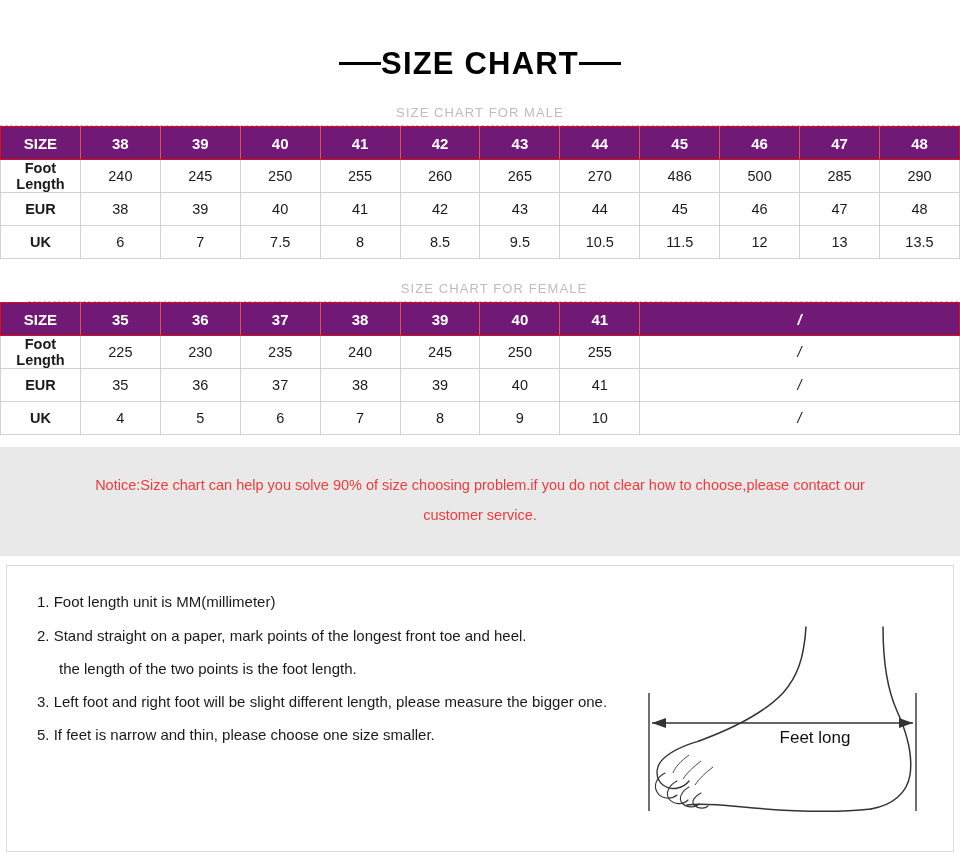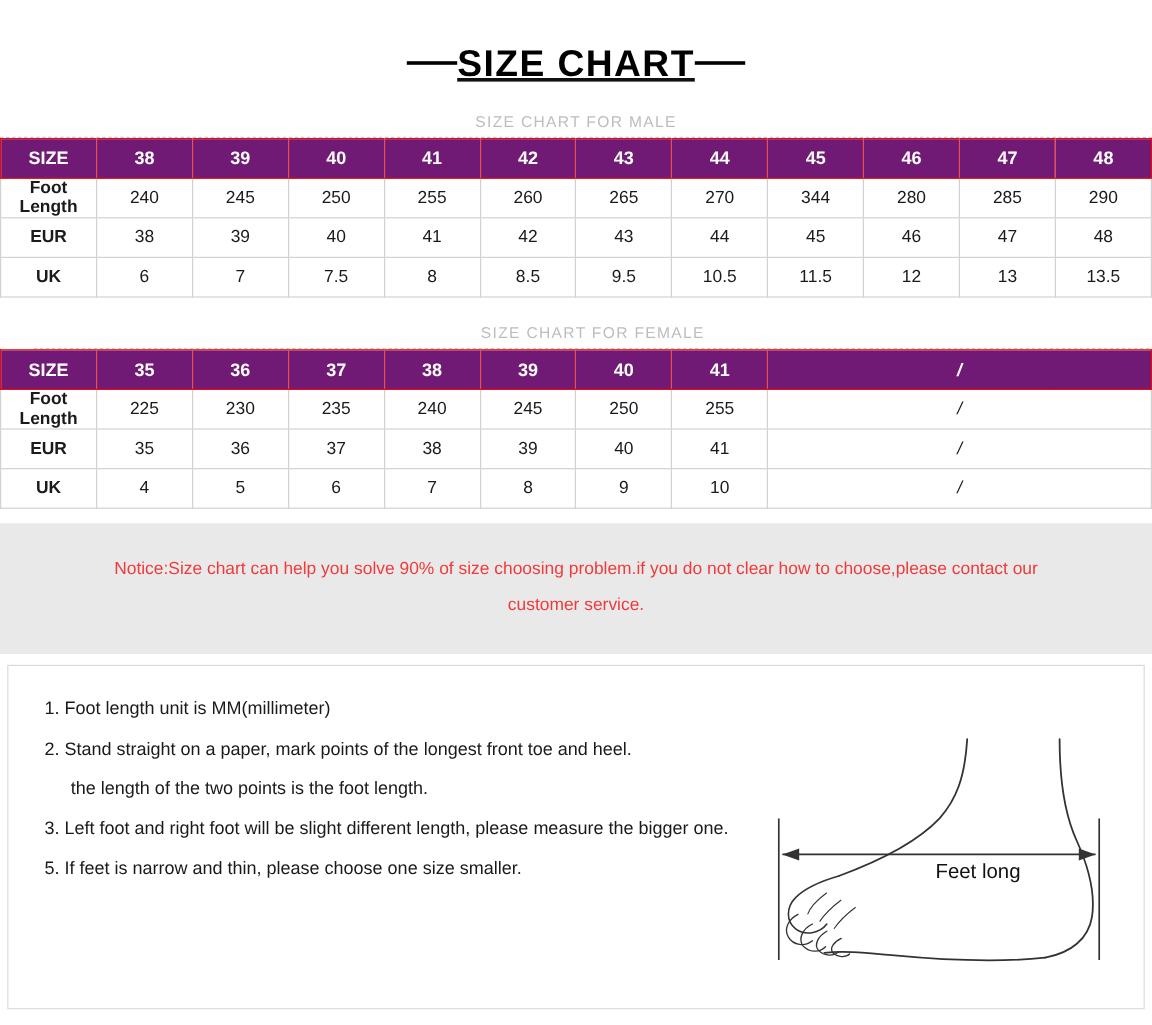--- a/index.html
+++ b/index.html
@@ -21,22 +21,21 @@
     height: 854px;
     position: relative;
     padding: 0;
   }
 
   
   .title-row {
     display: flex;
     align-items: center;
     justify-content: center;
-    padding-top: 37px;
-    text-decoration: underline;
+    padding-top: 48px;
   }
   .title-dash {
     width: 42px;
     height: 3px;
     background: #000;
     display: block;
   }
   .main-title {
     font-size: 31px;
     font-weight: bold;
@@ -195,22 +194,22 @@
       </tr>
       <tr>
         <td class="row-label">Foot Length</td>
         <td>240</td>
         <td>245</td>
         <td>250</td>
         <td>255</td>
         <td>260</td>
         <td>265</td>
         <td>270</td>
-        <td>344</td>
-        <td>280</td>
+        <td>486</td>
+        <td>500</td>
         <td>285</td>
         <td>290</td>
       </tr>
       <tr>
         <td class="row-label">EUR</td>
         <td>38</td>
         <td>39</td>
         <td>40</td>
         <td>41</td>
         <td>42</td>

